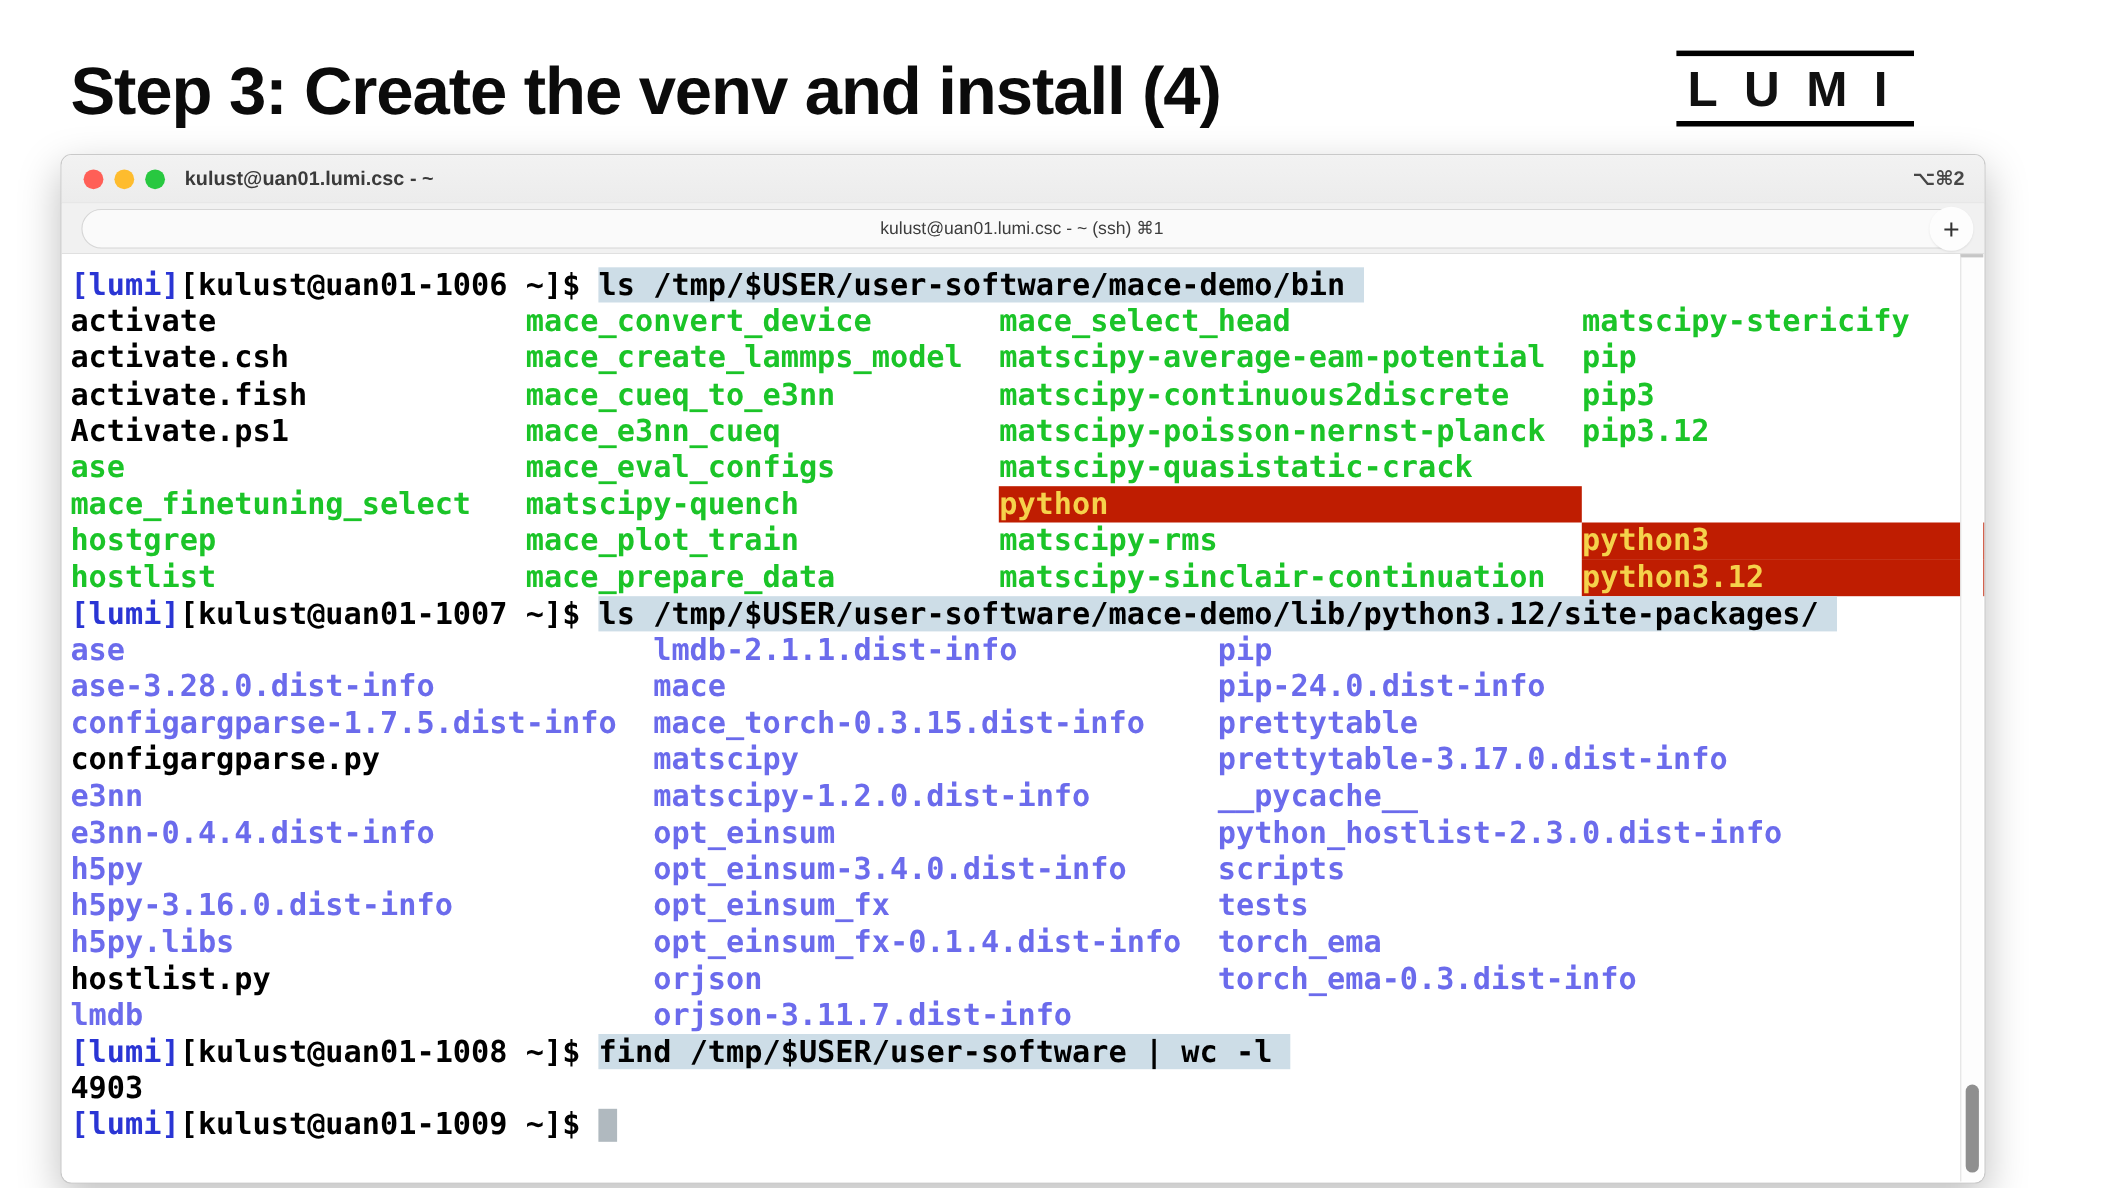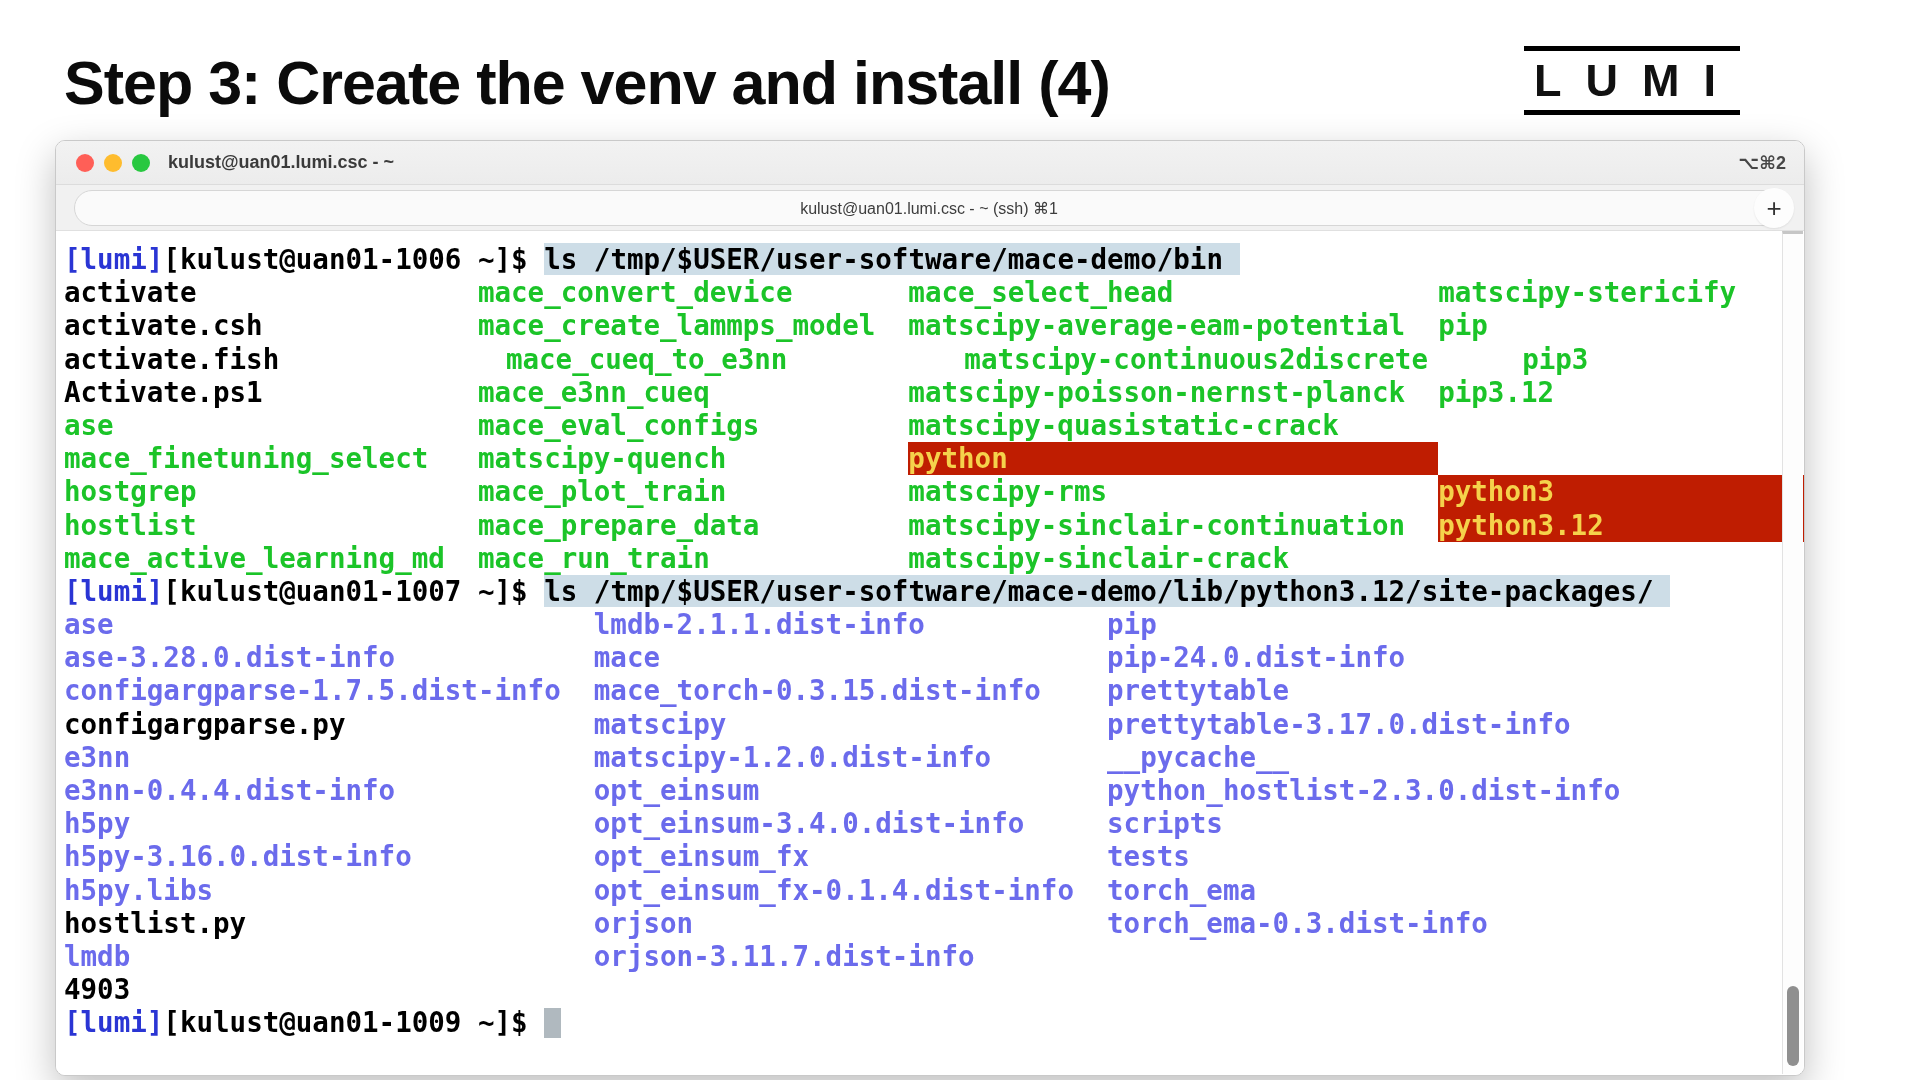--- a/index.html
+++ b/index.html
@@ -116,39 +116,39 @@
     <div class="tab">
       <span class="tab-label">kulust@uan01.lumi.csc - ~ (ssh)  ⌘1</span>
     </div>
     <div class="new-tab">+</div>
   </div>
 
   <div class="content" id="term-content">
       <div class="term-line"><span class="seg-host">[lumi]</span><span class="seg-k">[kulust@uan01-1006 ~]$ </span><span class="seg-k seg-hl">ls /tmp/$USER/user-software/mace-demo/bin </span></div>
       <div class="term-line grid" style="grid-template-columns: 25ch 26ch 32ch auto;"><span class="seg-k">activate</span><span class="seg-g">mace_convert_device</span><span class="seg-g">mace_select_head</span><span class="seg-g">matscipy-stericify</span></div>
       <div class="term-line grid" style="grid-template-columns: 25ch 26ch 32ch auto;"><span class="seg-k">activate.csh</span><span class="seg-g">mace_create_lammps_model</span><span class="seg-g">matscipy-average-eam-potential</span><span class="seg-g">pip</span></div>
-      <div class="term-line grid" style="grid-template-columns: 25ch 26ch 32ch auto; gap: 28px;"><span class="seg-k">activate.fish</span><span class="seg-g">mace_cueq_to_e3nn</span><span class="seg-g">matscipy-continuous2discrete</span><span class="seg-g">pip3</span></div>
+      <div class="term-line grid" style="grid-template-columns: 25ch 26ch 32ch auto;"><span class="seg-k">activate.fish</span><span class="seg-g">mace_cueq_to_e3nn</span><span class="seg-g">matscipy-continuous2discrete</span><span class="seg-g">pip3</span></div>
       <div class="term-line grid" style="grid-template-columns: 25ch 26ch 32ch auto;"><span class="seg-k">Activate.ps1</span><span class="seg-g">mace_e3nn_cueq</span><span class="seg-g">matscipy-poisson-nernst-planck</span><span class="seg-g">pip3.12</span></div>
       <div class="term-line grid" style="grid-template-columns: 25ch 26ch 32ch auto;"><span class="seg-g">ase</span><span class="seg-g">mace_eval_configs</span><span class="seg-g">matscipy-quasistatic-crack</span></div>
       <div class="term-line grid" style="grid-template-columns: 25ch 26ch 32ch auto;"><span class="seg-g">mace_finetuning_select</span><span class="seg-g">matscipy-quench</span><span class="seg-x">python</span></div>
       <div class="term-line grid" style="grid-template-columns: 25ch 26ch 32ch auto;"><span class="seg-g">hostgrep</span><span class="seg-g">mace_plot_train</span><span class="seg-g">matscipy-rms</span><span class="seg-x">python3</span></div>
       <div class="term-line grid" style="grid-template-columns: 25ch 26ch 32ch auto;"><span class="seg-g">hostlist</span><span class="seg-g">mace_prepare_data</span><span class="seg-g">matscipy-sinclair-continuation</span><span class="seg-x">python3.12</span></div>
-      <div class="term-line grid" style="grid-template-columns: 25ch 26ch 32ch auto;"><span class="seg-g">mace_active_learning_md</span><span class="seg-g">mace_run_train</span><span class="seg-g">matscipy-sinclair-crack</span></div>
       <div class="term-line"><span class="seg-host">[lumi]</span><span class="seg-k">[kulust@uan01-1007 ~]$ </span><span class="seg-k seg-hl">ls /tmp/$USER/user-software/mace-demo/lib/python3.12/site-packages/ </span></div>
       <div class="term-line grid" style="grid-template-columns: 32ch 31ch auto;"><span class="seg-b">ase</span><span class="seg-b">lmdb-2.1.1.dist-info</span><span class="seg-b">pip</span></div>
       <div class="term-line grid" style="grid-template-columns: 32ch 31ch auto;"><span class="seg-b">ase-3.28.0.dist-info</span><span class="seg-b">mace</span><span class="seg-b">pip-24.0.dist-info</span></div>
       <div class="term-line grid" style="grid-template-columns: 32ch 31ch auto;"><span class="seg-b">configargparse-1.7.5.dist-info</span><span class="seg-b">mace_torch-0.3.15.dist-info</span><span class="seg-b">prettytable</span></div>
       <div class="term-line grid" style="grid-template-columns: 32ch 31ch auto;"><span class="seg-k">configargparse.py</span><span class="seg-b">matscipy</span><span class="seg-b">prettytable-3.17.0.dist-info</span></div>
       <div class="term-line grid" style="grid-template-columns: 32ch 31ch auto;"><span class="seg-b">e3nn</span><span class="seg-b">matscipy-1.2.0.dist-info</span><span class="seg-b">__pycache__</span></div>
       <div class="term-line grid" style="grid-template-columns: 32ch 31ch auto;"><span class="seg-b">e3nn-0.4.4.dist-info</span><span class="seg-b">opt_einsum</span><span class="seg-b">python_hostlist-2.3.0.dist-info</span></div>
       <div class="term-line grid" style="grid-template-columns: 32ch 31ch auto;"><span class="seg-b">h5py</span><span class="seg-b">opt_einsum-3.4.0.dist-info</span><span class="seg-b">scripts</span></div>
       <div class="term-line grid" style="grid-template-columns: 32ch 31ch auto;"><span class="seg-b">h5py-3.16.0.dist-info</span><span class="seg-b">opt_einsum_fx</span><span class="seg-b">tests</span></div>
       <div class="term-line grid" style="grid-template-columns: 32ch 31ch auto;"><span class="seg-b">h5py.libs</span><span class="seg-b">opt_einsum_fx-0.1.4.dist-info</span><span class="seg-b">torch_ema</span></div>
       <div class="term-line grid" style="grid-template-columns: 32ch 31ch auto;"><span class="seg-k">hostlist.py</span><span class="seg-b">orjson</span><span class="seg-b">torch_ema-0.3.dist-info</span></div>
       <div class="term-line grid" style="grid-template-columns: 32ch 31ch auto;"><span class="seg-b">lmdb</span><span class="seg-b">orjson-3.11.7.dist-info</span></div>
+      <div class="term-line"><span class="seg-host">[lumi]</span><span class="seg-k">[kulust@uan01-1008 ~]$ </span><span class="seg-k seg-hl">find /tmp/$USER/user-software | wc -l </span></div>
       <div class="term-line"><span class="seg-k">4903</span></div>
       <div class="term-line"><span class="seg-host">[lumi]</span><span class="seg-k">[kulust@uan01-1009 ~]$ </span><span class="cursor"></span></div>
     </div>
 
   <div class="scrollbar-track">
     <div class="scrollbar-thumb"></div>
   </div>
 
 </div>
 

